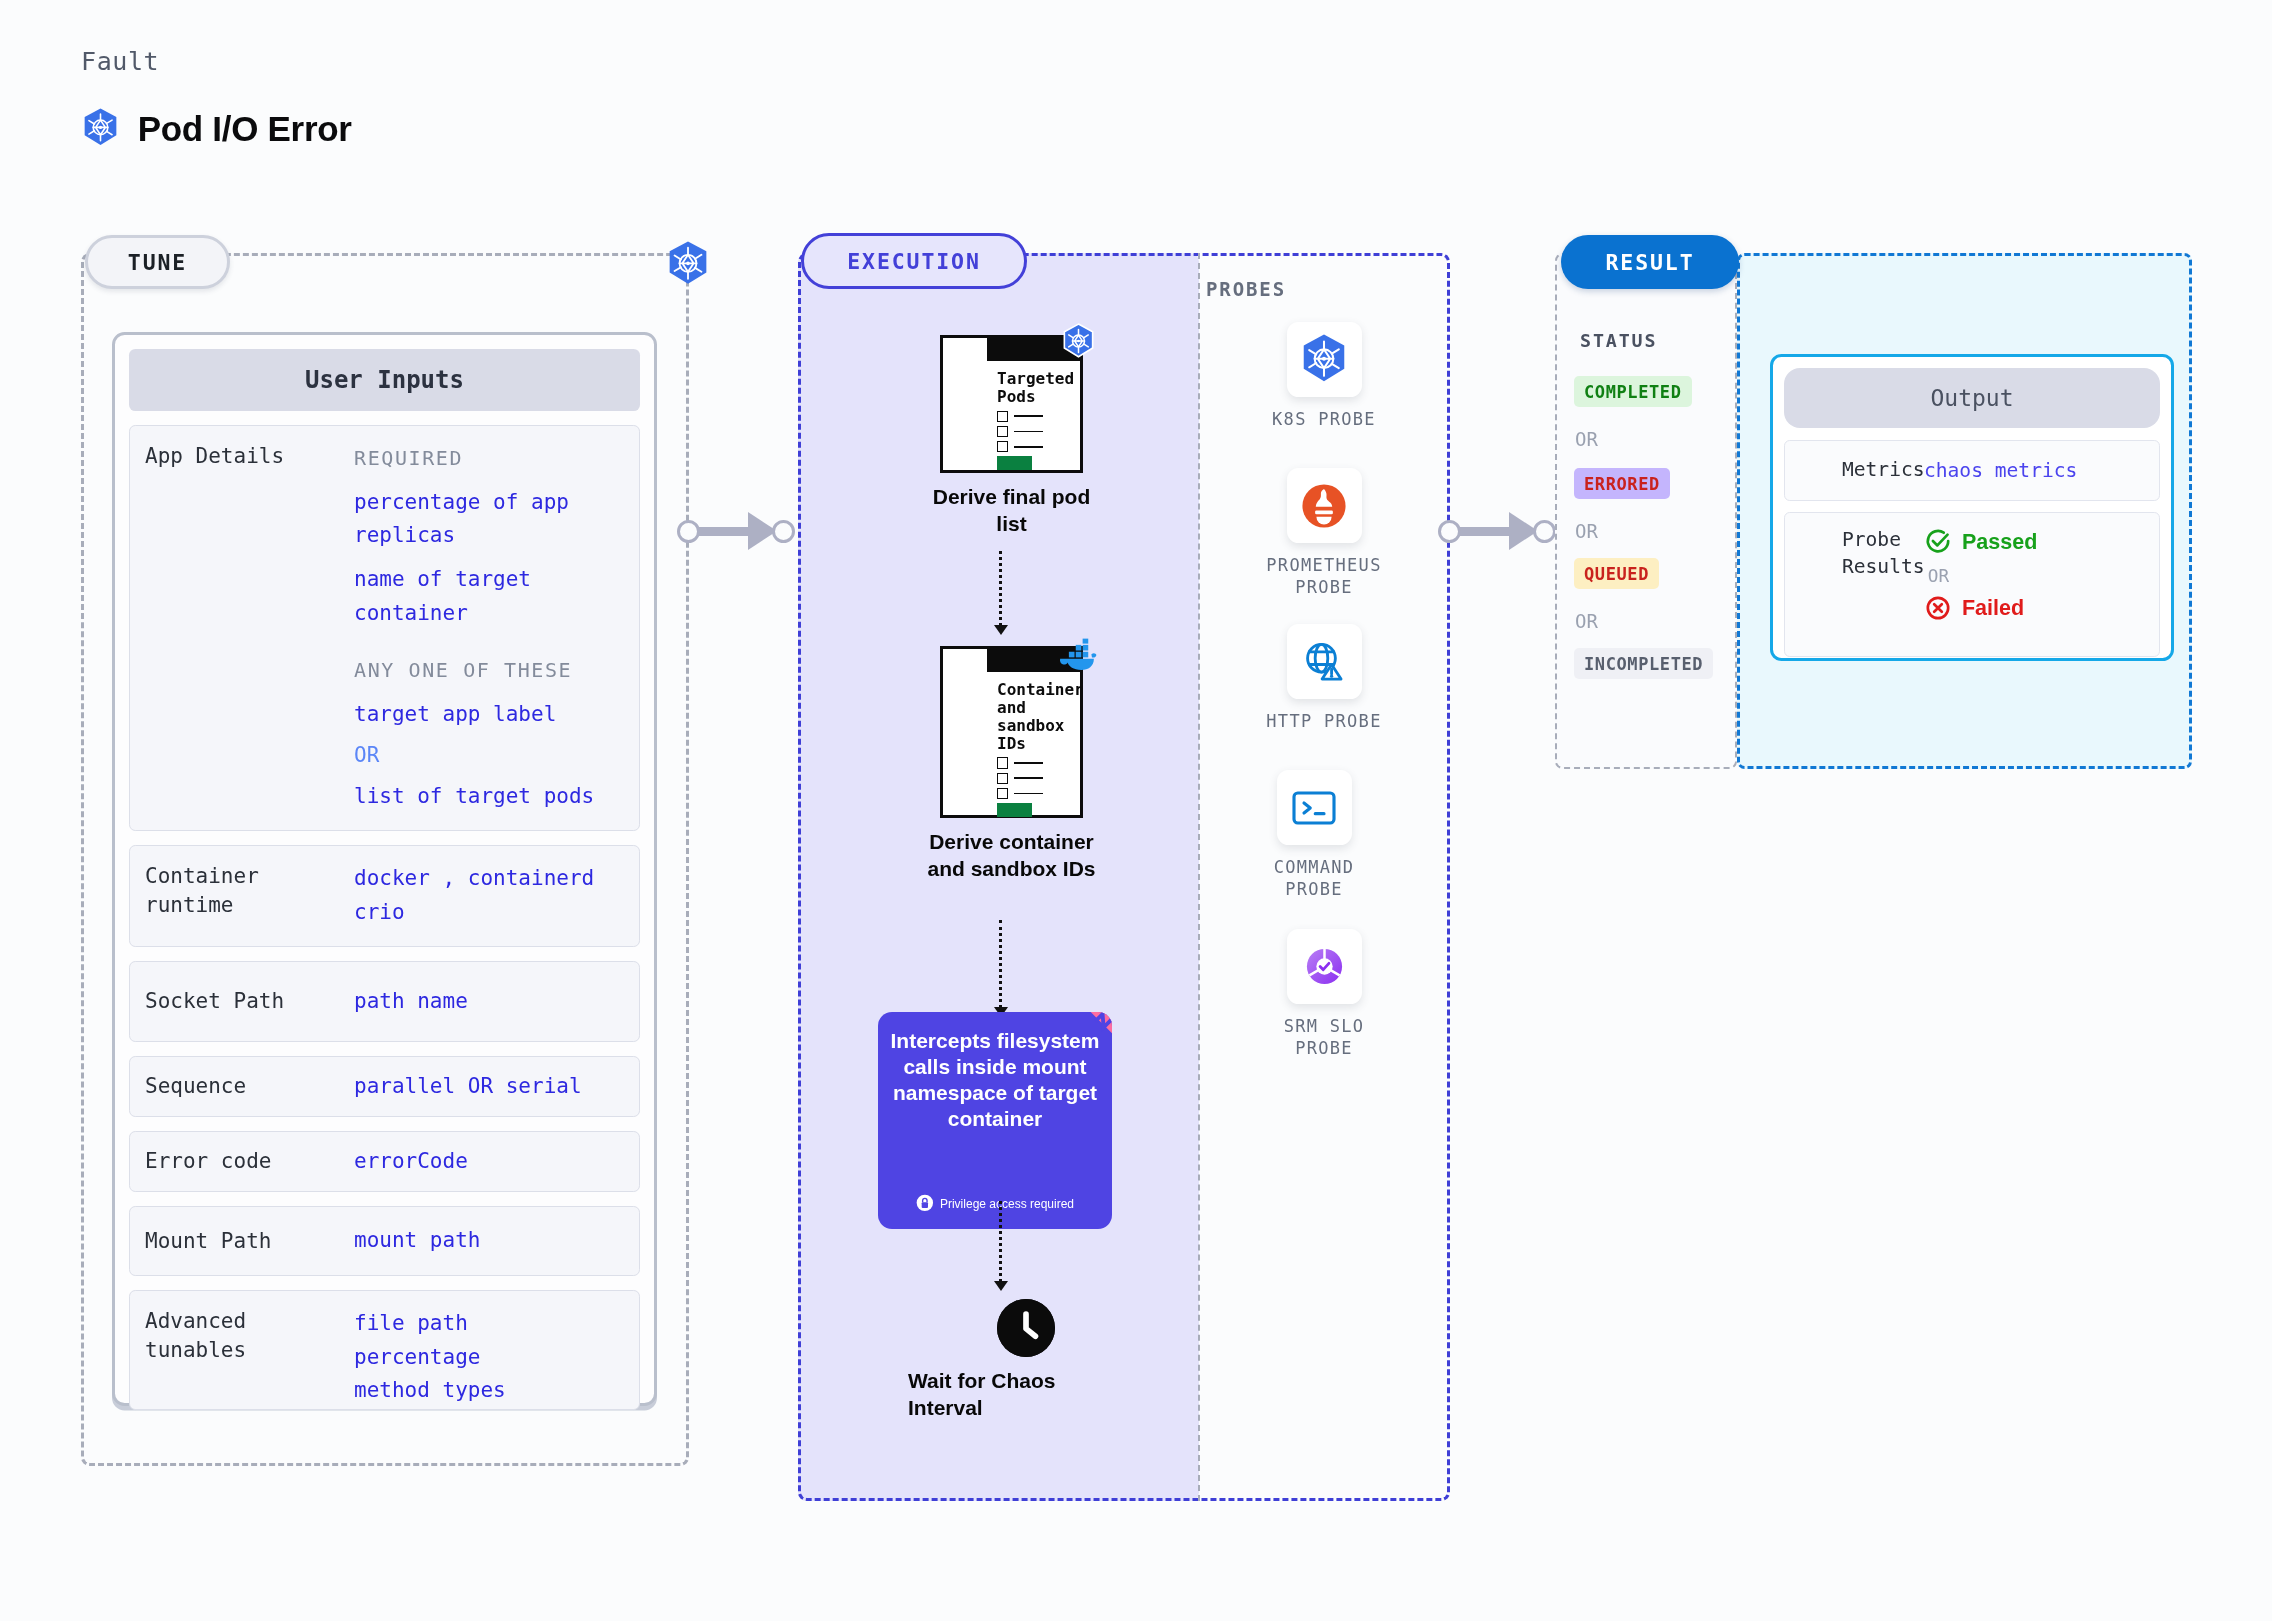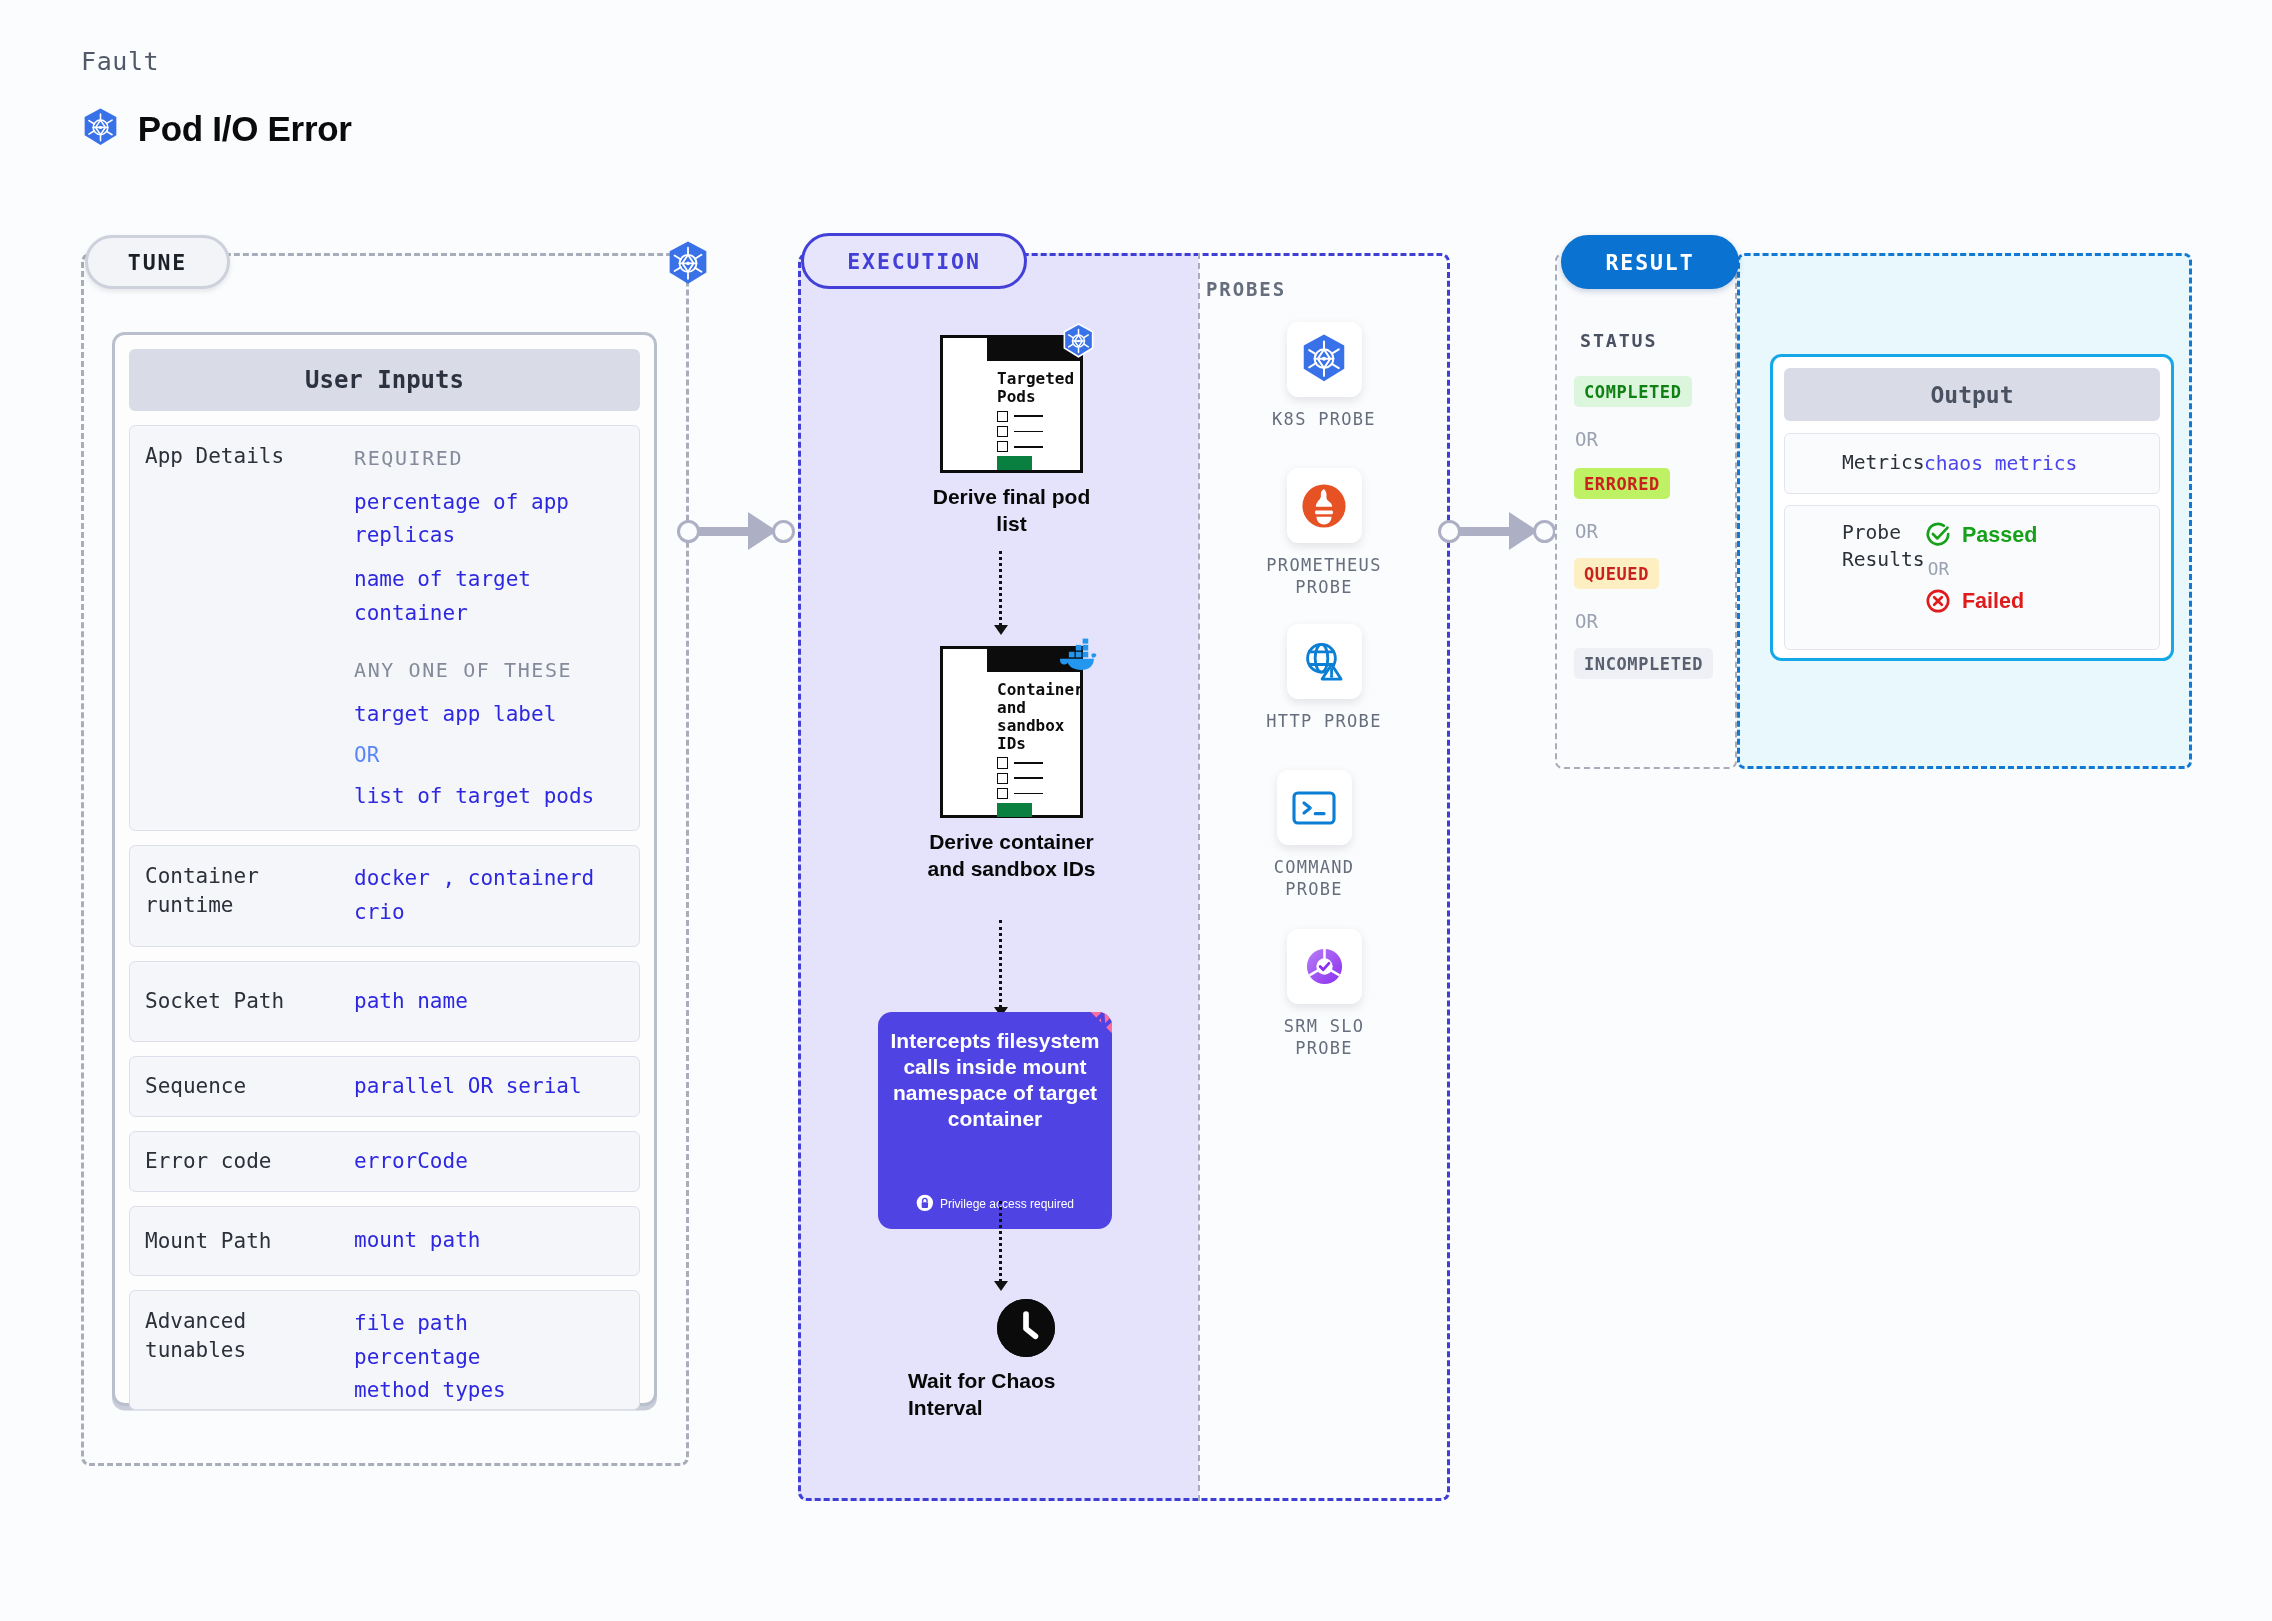--- a/index.html
+++ b/index.html
@@ -220,24 +220,24 @@
     font-size: 19px; color: #9aa1b0;
   }
 
   #output-card {
     position: absolute; left: 1770px; top: 354px;
     width: 404px; height: 307px;
     background: #fff; border: 3.8px solid #15a8e8; border-radius: 11.4px;
     padding: 11.4px;
   }
   .out-header {
-    background: #d9dbe7; border-radius: 6px; height: 53px;
+    background: #d9dbe7; border-radius: 16px; height: 60px;
     display: flex; align-items: center; justify-content: center;
     font-family: "DejaVu Sans Mono", monospace;
-    font-size: 23px; color: #4a5161; font-weight: bold;
+    font-size: 23px; color: #4a5161;
   }
   .out-row {
     margin-top: 11.4px; background: #fafbfd;
     border: 1.9px solid #e2e5ee; border-radius: 5.7px;
     display: flex; padding: 14px 12.6px;
   }
   .out-row .k {
     width: 126px; flex: none;
     font-family: "DejaVu Sans Mono", monospace;
     font-size: 19.6px; color: #2b3039; line-height: 1.35; padding-left: 44px;
@@ -559,21 +559,21 @@
   <div class="dot" style="left:95px"></div>
 </div>
 
 <div id="result-outer"></div>
 <div id="result-status-region"></div>
 <div class="panel-tag" id="result-tag">RESULT</div>
 <div id="status-label">STATUS</div>
 
 <div class="status-chip" style="top:376px;background:#dcf5dd;color:#0f8013">COMPLETED</div>
 <div class="status-or" style="top:428px">OR</div>
-<div class="status-chip" style="top:468px;background:#bef264;color:#c9221d">ERRORED</div>
+<div class="status-chip" style="top:468px;background:#c4b5fd;color:#c9221d">ERRORED</div>
 <div class="status-or" style="top:520px">OR</div>
 <div class="status-chip" style="top:558px;background:#fdefc2;color:#c9221d">QUEUED</div>
 <div class="status-or" style="top:610px">OR</div>
 <div class="status-chip" style="top:648px;background:#eff0f5;color:#585f6e">INCOMPLETED</div>
 
 <div id="output-card">
   <div class="out-header">Output</div>
   <div class="out-row" style="align-items:center;height:61px">
     <div class="k">Metrics</div>
     <div class="v">chaos metrics</div>

